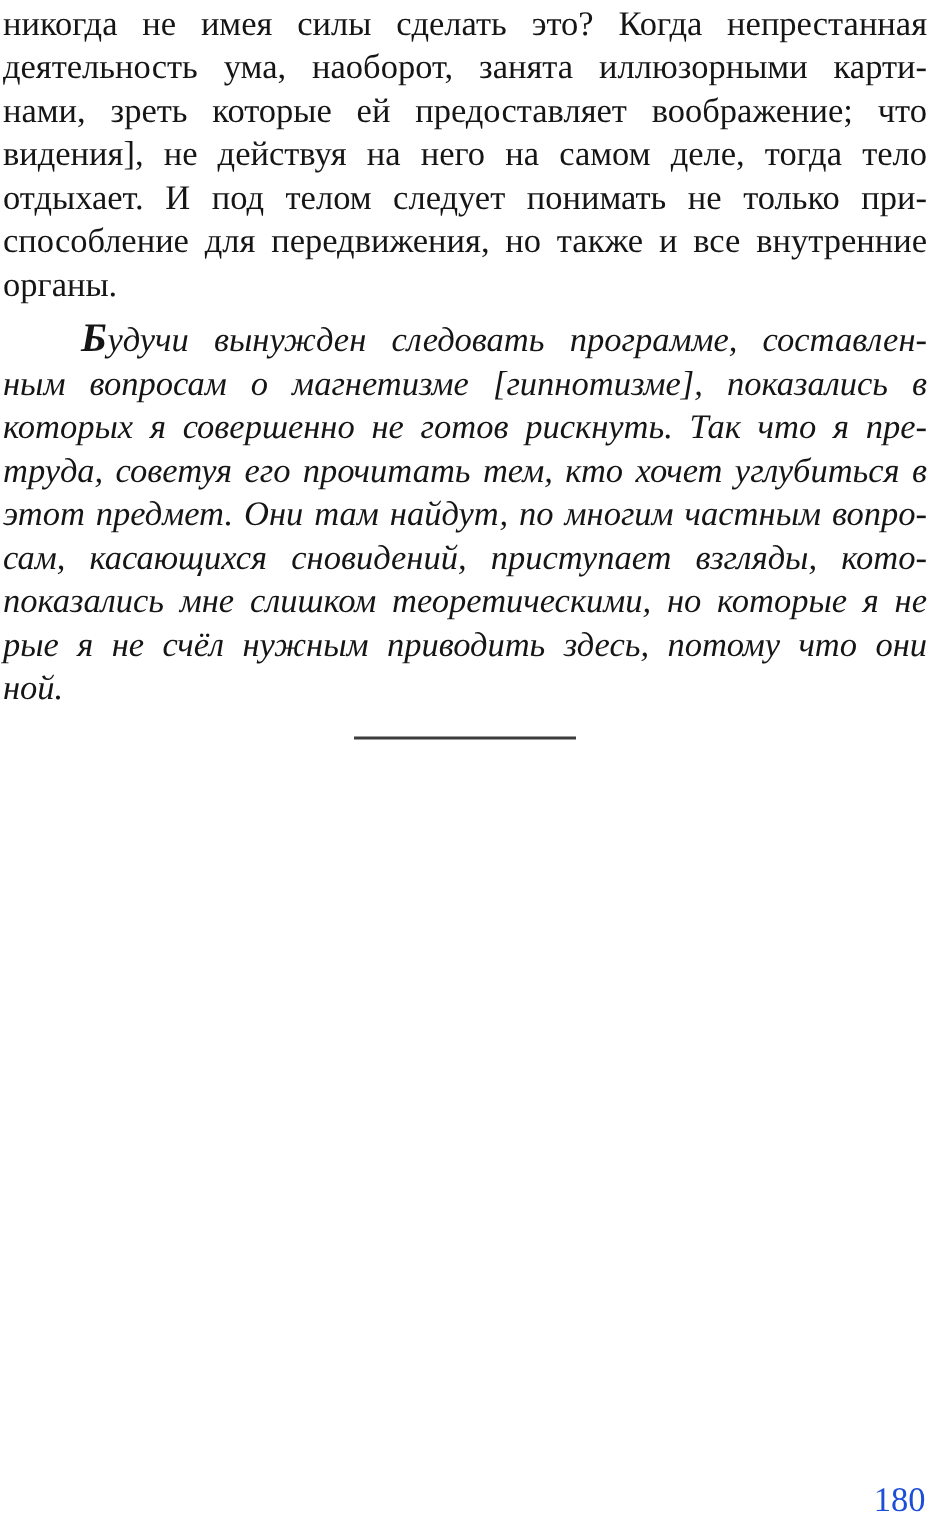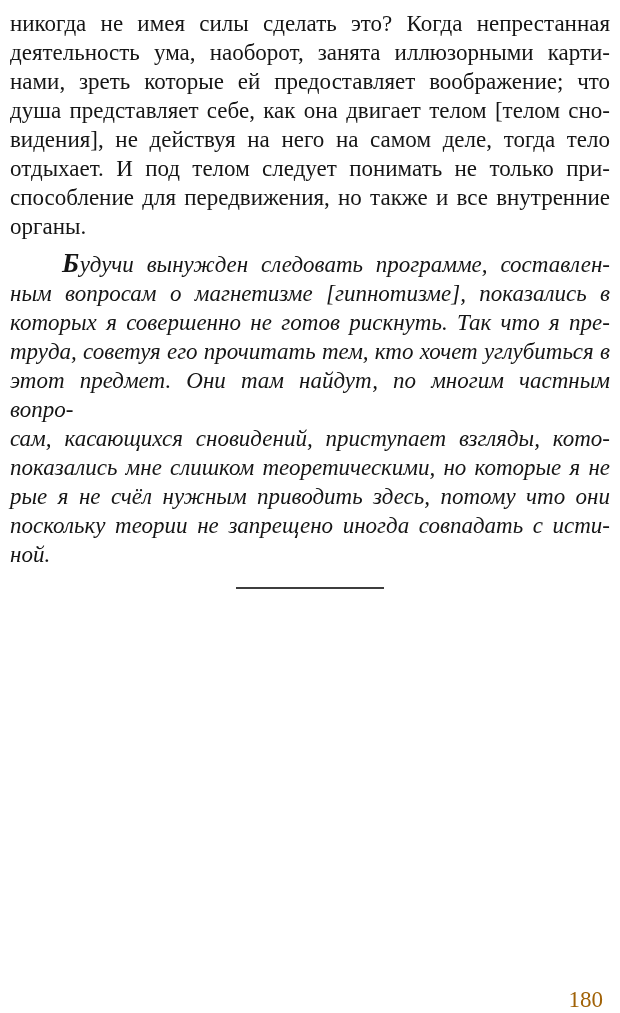--- a/index.html
+++ b/index.html
@@ -14,21 +14,21 @@
     background: #ffffff;
     color: #151515;
     font-family: "Liberation Serif", "DejaVu Serif", serif;
     font-size: 23px;
     overflow: hidden;
   }
   .text-block {
     padding: 1px 2px 0 2px;
   }
   .paragraph {
-    margin: 8px;
+    margin: 0;
   }
   .paragraph + .paragraph {
     margin-top: 7px;
     font-style: italic;
   }
   .line {
     line-height: 29px;
     text-align: justify;
     text-align-last: justify;
     white-space: normal;
@@ -45,54 +45,52 @@
     letter-spacing: 0.5px;
   }
   .section-divider {
     width: 148px;
     height: 0;
     border-top: 2px solid #3d3d3d;
     margin: 18px auto 0 auto;
   }
   .page-number {
     position: absolute;
-    right: 17px;
+    right: 3px;
     bottom: 2px;
     font-size: 23px;
     line-height: 1;
-    color: #a16207;
+    color: #1d4ed8;
   }
 </style>
 </head>
 <body>
 
 <div class="page">
   <div class="text-block">
 
     <div class="paragraph">
       <div class="line">никогда не имея силы сделать это? Когда непрестанная</div>
       <div class="line">деятельность ума, наоборот, занята иллюзорными карти-</div>
       <div class="line">нами, зреть которые ей предоставляет воображение; что</div>
-      <div class="line">душа представляет себе, как она двигает телом [телом сно-</div>
       <div class="line">видения], не действуя на него на самом деле, тогда тело</div>
       <div class="line">отдыхает. И под телом следует понимать не только при-</div>
       <div class="line">способление для передвижения, но также и все внутренние</div>
       <div class="line last">органы.</div>
     </div>
 
     <div class="paragraph">
       <div class="line first-indented"><span class="ornamental-initial">Б</span><span>удучи вынужден следовать программе, составлен-</span></div>
       <div class="line">ным вопросам о магнетизме [гипнотизме], показались в</div>
       <div class="line">которых я совершенно не готов рискнуть. Так что я пре-</div>
       <div class="line">труда, советуя его прочитать тем, кто хочет углубиться в</div>
       <div class="line">этот предмет. Они там найдут, по многим частным вопро-</div>
       <div class="line">сам, касающихся сновидений, приступает взгляды, кото-</div>
       <div class="line">показались мне слишком теоретическими, но которые я не</div>
       <div class="line">рые я не счёл нужным приводить здесь, потому что они</div>
-      <div class="line">поскольку теории не запрещено иногда совпадать с исти-</div>
       <div class="line last">ной.</div>
     </div>
 
     <div class="section-divider"></div>
   </div>
 
   <div class="page-number">180</div>
 </div>
 
 </body></html>

